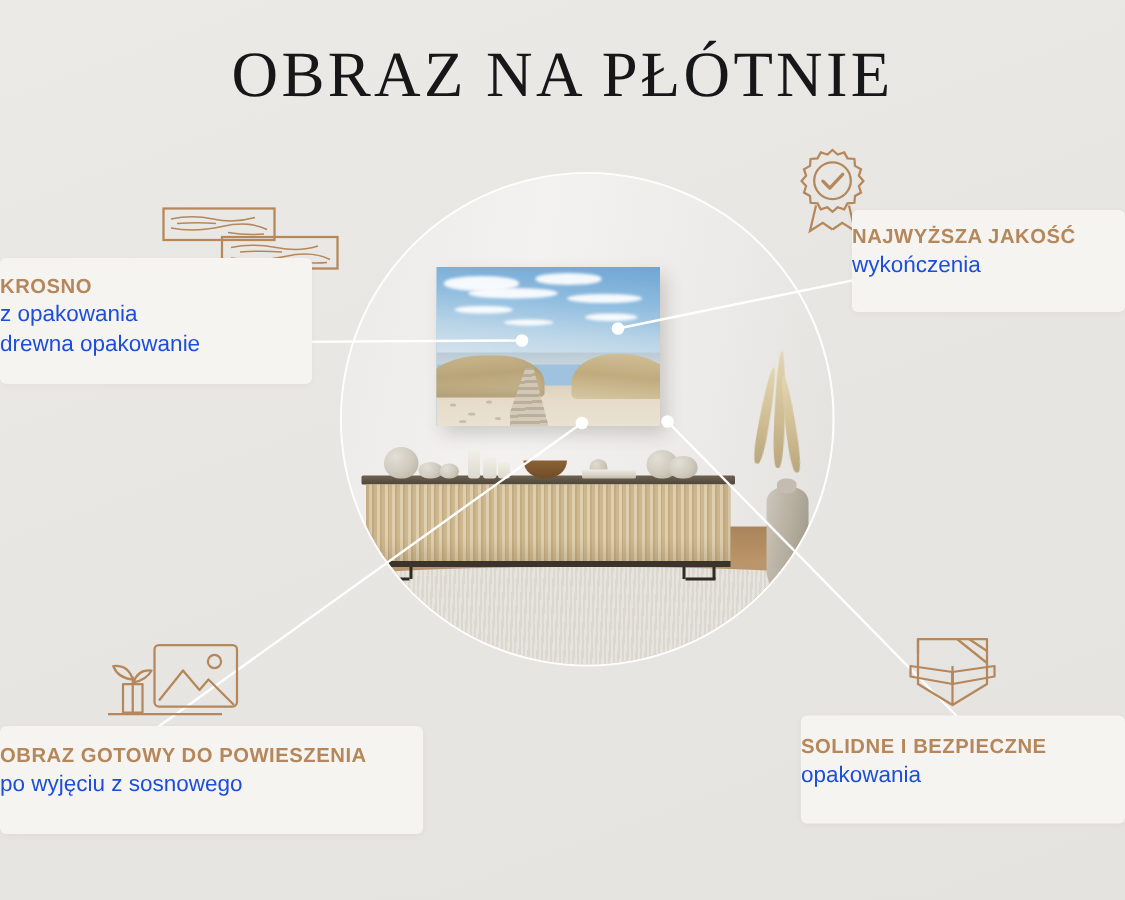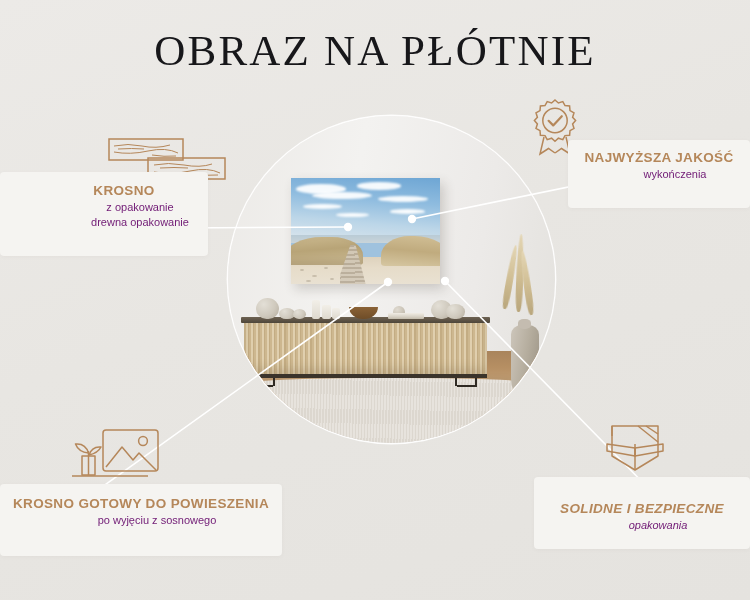--- a/index.html
+++ b/index.html
@@ -246,40 +246,39 @@
   }
   .card-title {
     font-size: 13.5px;
     font-weight: bold;
     color: #b5875a;
     letter-spacing: 0.35px;
     line-height: 1.25;
     white-space: nowrap;
   }
   .card-sub {
-    font-size: 11px;
-    color: #701a75;
+    font-size: 15px;
+    color: #1d4ed8;
     line-height: 1.34;
     white-space: nowrap;
-    margin-left: 32px;
-  }
-  .card-text { text-align: center; }
+  }
+  .card-text { text-align: left; }
 
   
   #card-krosno   { left: 0px;   top: 172px; width: 208px; height: 84px; }
-  #card-krosno .card-text { padding-top: 11px; padding-left: 40px; }
+  #card-krosno .card-text { padding-top: 11px; }
 
   #card-jakosc   { left: 568px; top: 140px; width: 182px; height: 68px; }
   #card-jakosc .card-text { padding-top: 10px; }
 
   #card-gotowy   { left: 0px;   top: 484px; width: 282px; height: 72px; }
   #card-gotowy .card-text { padding-top: 12px; }
 
   #card-opakow   { left: 534px; top: 477px; width: 216px; height: 72px; }
-  #card-opakow .card-text { padding-top: 24px; font-style: italic; }
+  #card-opakow .card-text { padding-top: 13px; }
 
   .icon-wrap { position: absolute; }
   #icon-planks { left: 108px; top: 138px; width: 118px; height: 44px; }
   #icon-badge  { left: 529px; top: 97px;  width: 52px;  height: 62px; }
   #icon-frame  { left: 70px;  top: 428px; width: 92px;  height: 56px; }
   #icon-box    { left: 598px; top: 420px; width: 74px;  height: 60px; }
 </style>
 </head>
 <body>
 
@@ -372,21 +371,21 @@
         <path d="M46 27 Q60 24 76 27 T104 26" stroke-width="1"></path>
         <path d="M46 34 Q64 37 82 33 T112 35" stroke-width="1"></path>
         <path d="M52 30 Q66 29 80 30" stroke-width="1"></path>
         <path d="M86 36 Q98 38 110 37" stroke-width="1"></path>
       </g>
     </svg>
   </div>
   <div class="card" id="card-krosno">
     <div class="card-text">
       <div class="card-title">KROSNO</div>
-      <div class="card-sub">z opakowanie</div>
+      <div class="card-sub">z opakowania</div>
       <div class="card-sub">drewna opakowanie</div>
     </div>
   </div>
 
   <div class="icon-wrap" id="icon-badge">
     <svg width="52" height="62" viewBox="0 0 52 62">
       <g fill="none" stroke="#b5875a" stroke-width="1.5">
         <path d="M26 3 l3.4 3.0 4.4 -1.4 2.2 4.0 4.6 0.4 0.4 4.6 4.0 2.2 -1.4 4.4 3.0 3.4 -3.0 3.4 1.4 4.4 -4.0 2.2 -0.4 4.6 -4.6 0.4 -2.2 4.0 -4.4 -1.4 -3.4 3.0 -3.4 -3.0 -4.4 1.4 -2.2 -4.0 -4.6 -0.4 -0.4 -4.6 -4.0 -2.2 1.4 -4.4 -3.0 -3.4 3.0 -3.4 -1.4 -4.4 4.0 -2.2 0.4 -4.6 4.6 -0.4 2.2 -4.0 4.4 1.4 z"></path>
         <circle cx="26" cy="23.5" r="12.2"></circle>
         <path d="M19.6 23.8 l4.6 4.6 8.6 -9.2" stroke-width="2.2" stroke-linecap="round" stroke-linejoin="round"></path>
@@ -411,21 +410,21 @@
         <rect x="12" y="28" width="13" height="19"></rect>
         <path d="M18.5 47 L18.5 23"></path>
         <path d="M18.5 25 q-10 -1 -13 -9 q10 -1 13 9 z"></path>
         <path d="M19 27 q9 -2 12 -8 q-9 -1 -12 8 z"></path>
         <path d="M2 48 L78 48"></path>
       </g>
     </svg>
   </div>
   <div class="card" id="card-gotowy">
     <div class="card-text">
-      <div class="card-title">KROSNO GOTOWY DO POWIESZENIA</div>
+      <div class="card-title">OBRAZ GOTOWY DO POWIESZENIA</div>
       <div class="card-sub">po wyjęciu z sosnowego</div>
     </div>
   </div>
 
   <div class="icon-wrap" id="icon-box">
     <svg width="74" height="60" viewBox="0 0 74 60">
       <g fill="none" stroke="#b5875a" stroke-width="1.5" stroke-linejoin="round">
         <path d="M14 6 L60 6 L60 36 L37 50 L14 36 z"></path>
         <path d="M37 24 L37 50"></path>
         <path d="M40 6 L60 22"></path>

